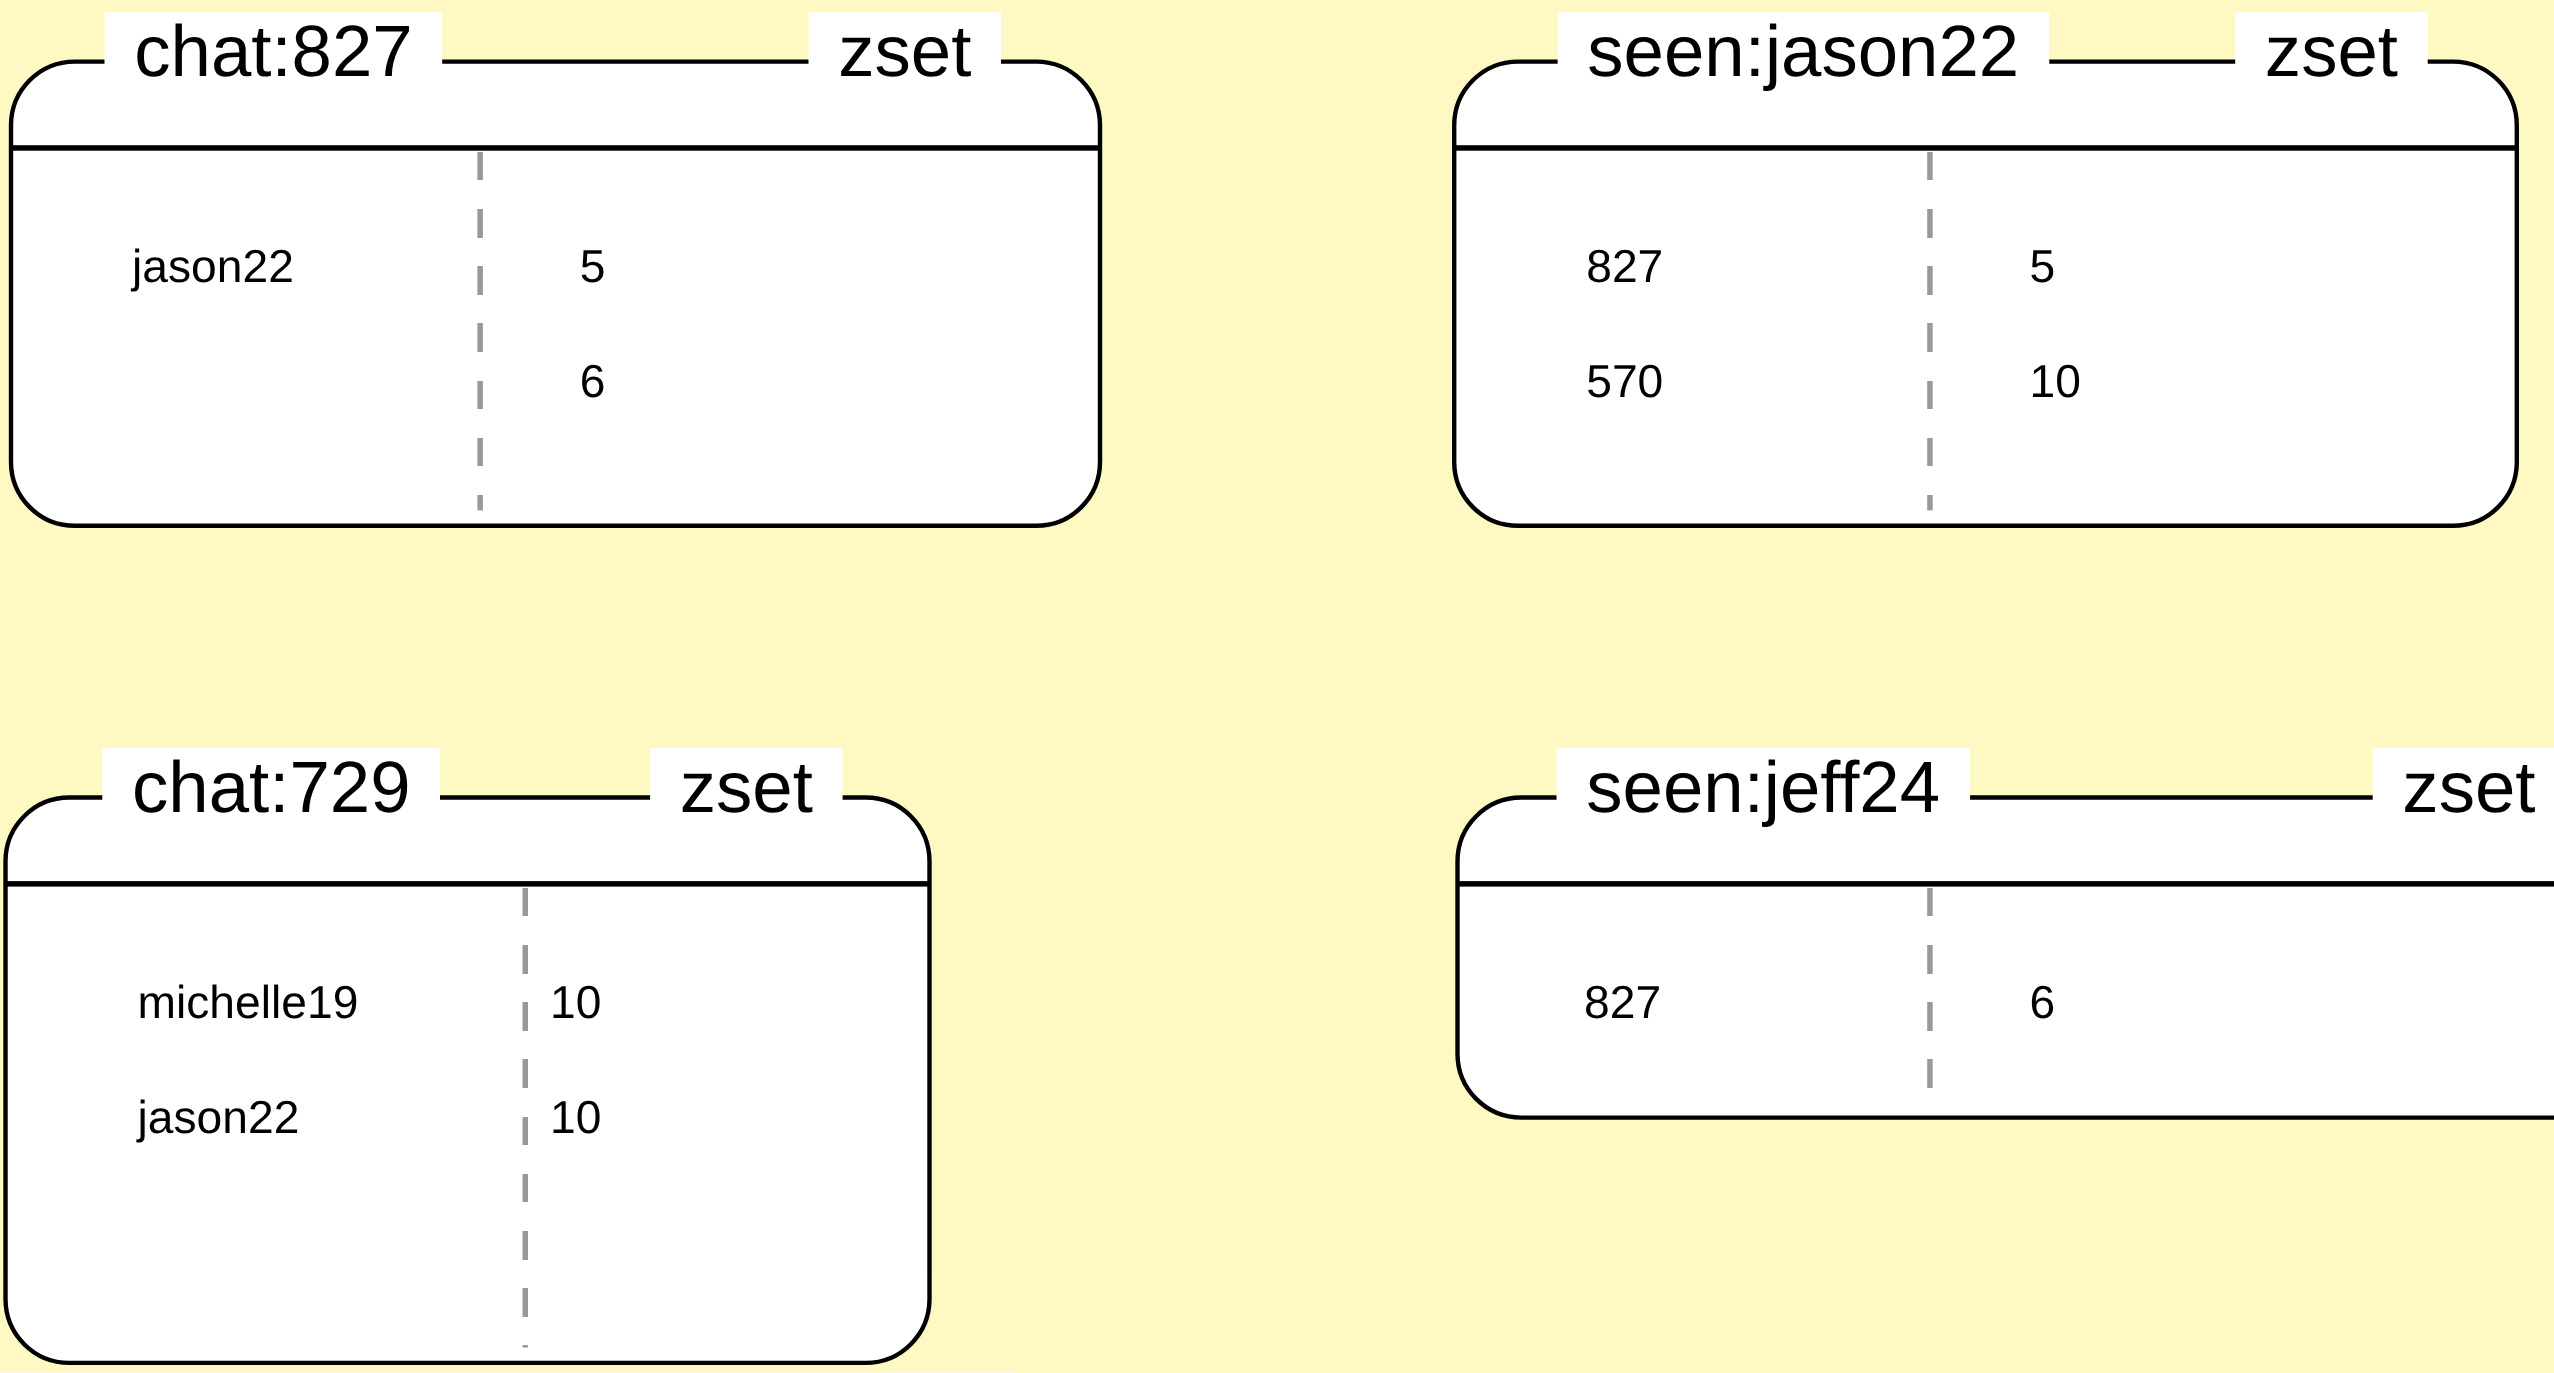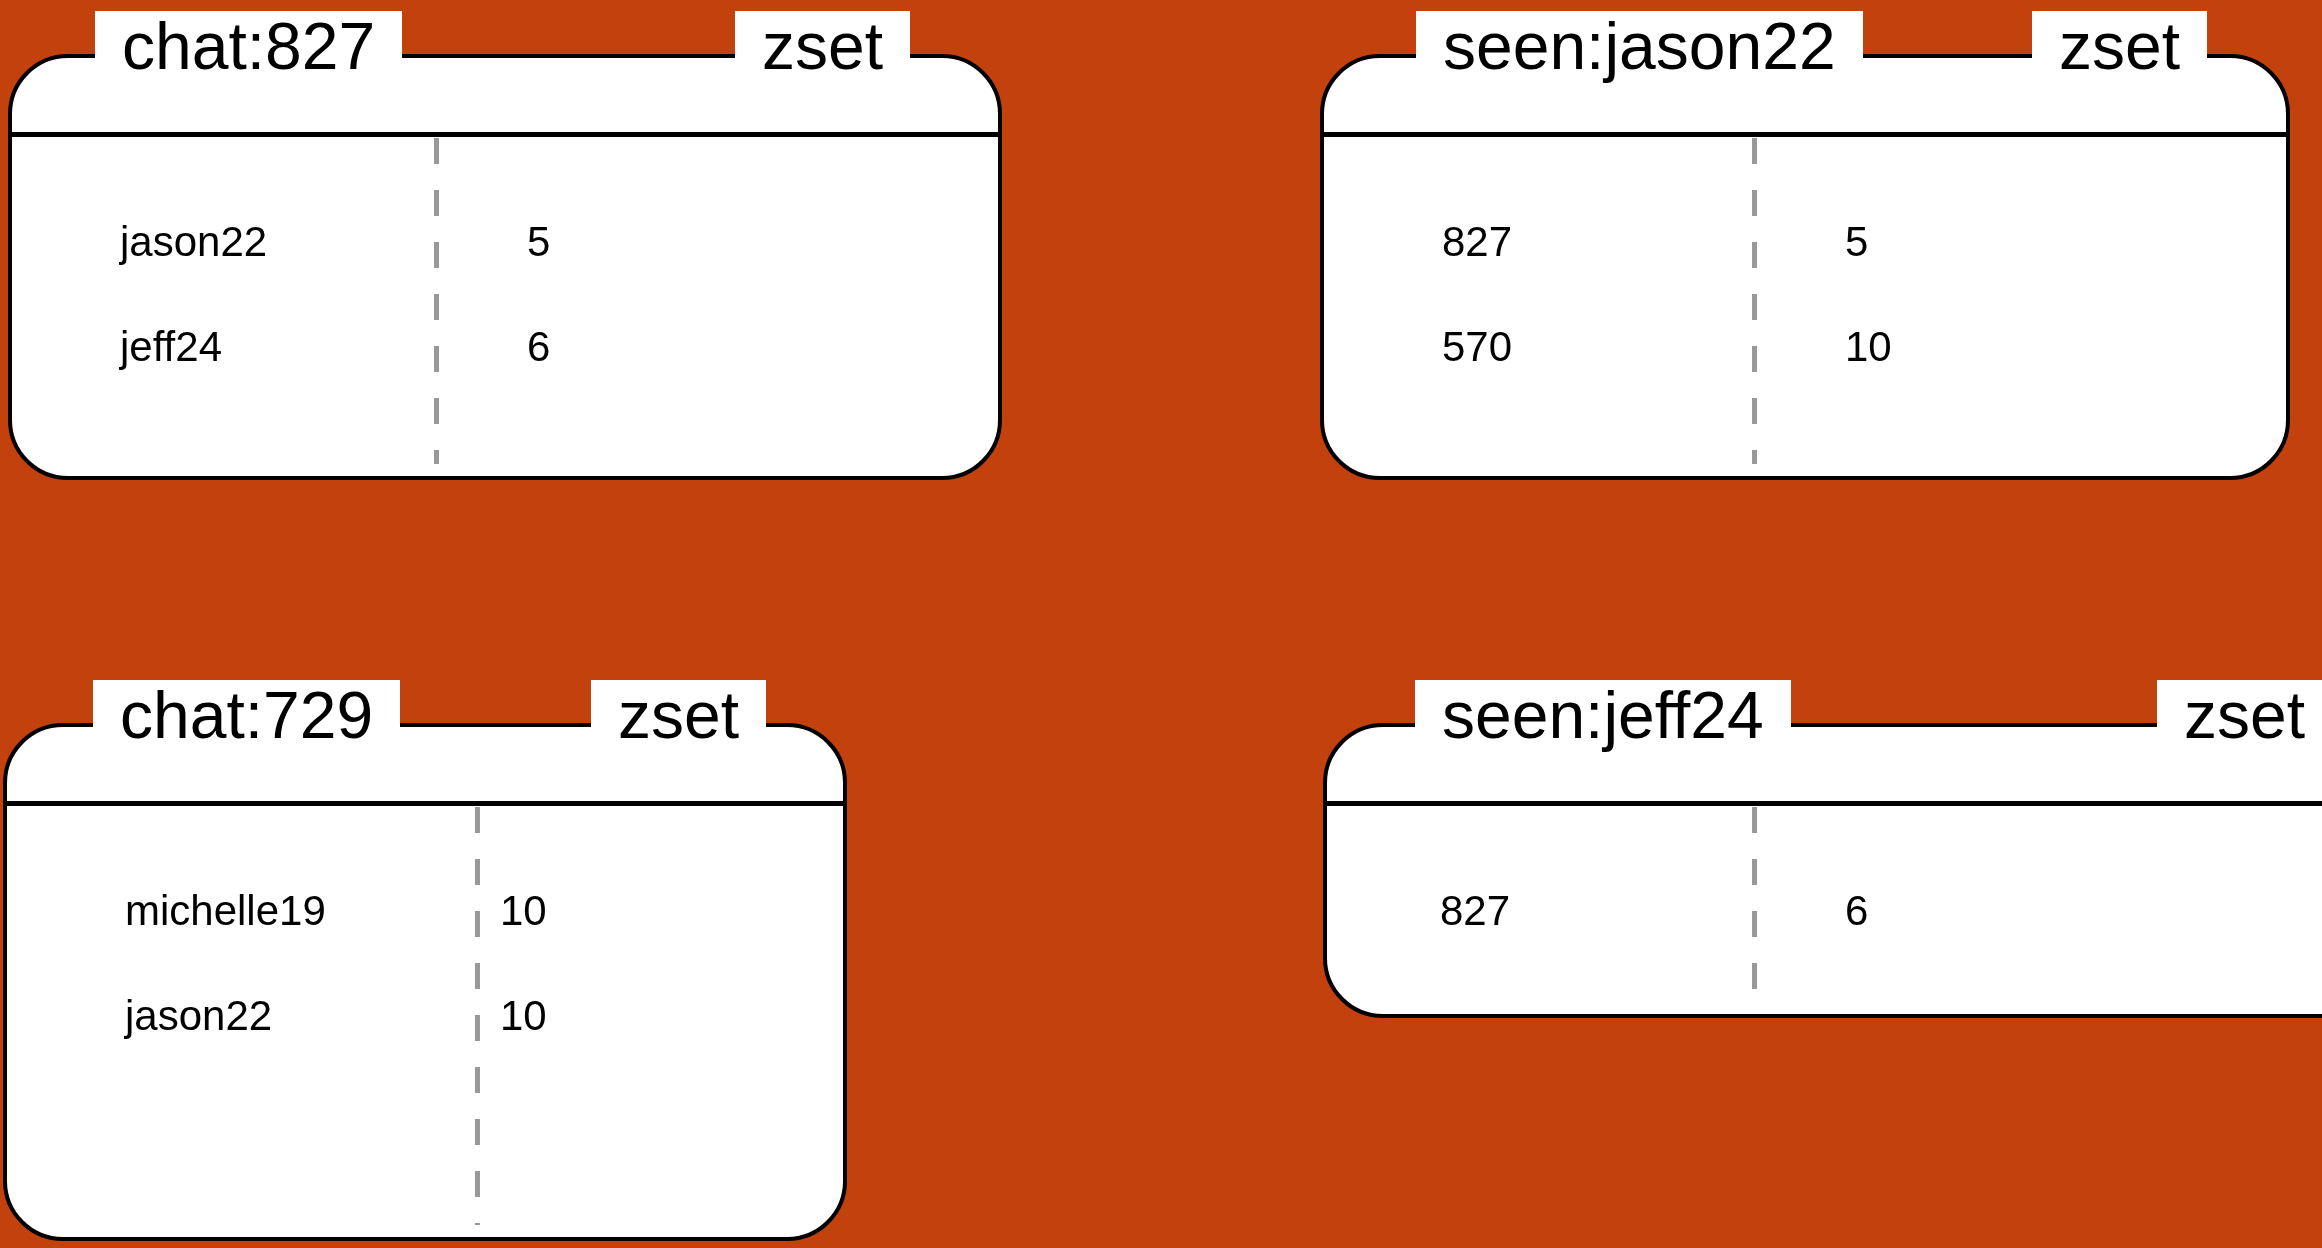--- a/index.html
+++ b/index.html
@@ -4,21 +4,21 @@
 <style>
   html, body {
     margin: 0;
     padding: 0;
     background: #ffffff;
   }
   .canvas {
     position: relative;
     width: 2322px;
     height: 1248px;
-    background: #c2410c;
+    background: #fef9c3;
     font-family: "Liberation Sans", sans-serif;
     color: #000000;
     overflow: hidden;
   }
   .zbox {
     position: absolute;
     box-sizing: border-box;
     background: #ffffff;
     border: 4px solid #000000;
     border-radius: 60px;
@@ -106,21 +106,20 @@
       <span class="title-spacer"></span>
       <span class="type-label">zset</span>
     </div>
     <div class="sep"></div>
     <div class="divider"></div>
     <div class="row r1">
       <span class="member">jason22</span>
       <span class="score">5</span>
     </div>
     <div class="row r2">
-      <span class="member">jeff24</span>
       <span class="score">6</span>
     </div>
   </div>
 
   <div class="zbox box2">
     <div class="titlebar">
       <span class="key-label">seen:jason22</span>
       <span class="title-spacer"></span>
       <span class="type-label">zset</span>
     </div>

